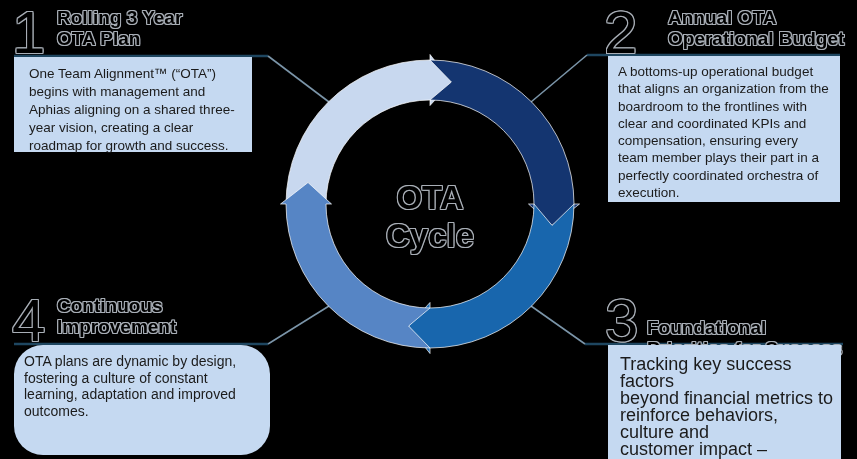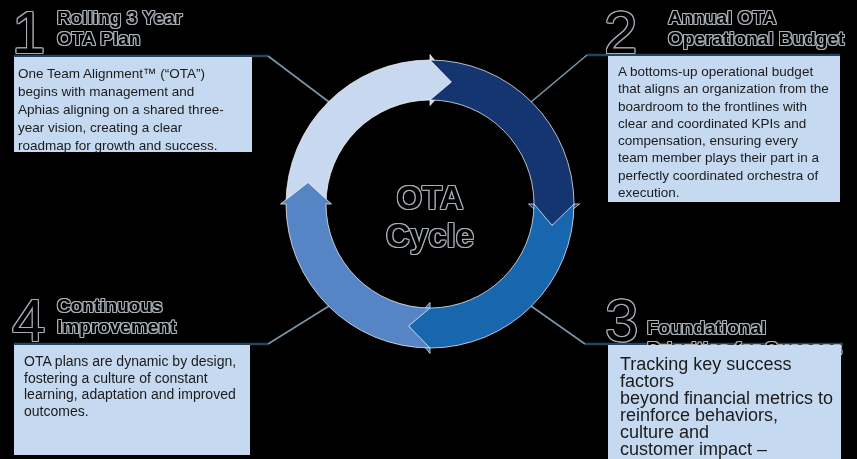--- a/index.html
+++ b/index.html
@@ -29,35 +29,35 @@
 
   .num{position:absolute;font-size:60px;line-height:1;font-weight:400;letter-spacing:0;}
   .title{position:absolute;font-size:19px;line-height:21px;font-weight:600;white-space:pre-line;}
 
   .box{position:absolute;background:var(--box-fill);}
   .body{white-space:pre-line;color:var(--body-text);font-size:13.5px;line-height:18px;}
 
   .num-1{left:12px;top:3px;}
   .title-1{left:57px;top:7px;}
   .box-1{left:14px;top:57px;width:238px;height:95px;}
-  .box-1 .body{padding:8px 6px 0 4px;}
+  .box-1 .body{padding:8px 6px 0 15px;}
 
   .num-2{left:604px;top:3px;}
   .title-2{left:631px;top:7px;margin-left:37px;}
   .box-2{left:608px;top:56px;width:232px;height:146px;}
   .box-2 .body{padding:7px 4px 0 10px;line-height:17.3px;}
 
   .num-3{left:605px;top:291px;}
   .title-3{left:647px;top:295px;margin-top:22px;}
   .box-3{left:608px;top:345px;width:233px;height:114px;}
   .box-3 .body{padding:11px 4px 0 12px;font-size:18px;line-height:17px;}
 
   .num-4{left:12px;top:291px;}
   .title-4{left:57px;top:295px;}
-  .box-4{left:14px;top:345px;width:236px;height:110px;}
+  .box-4{left:14px;top:345px;width:256px;height:110px;border-radius:29px;}
   .box-4 .body{padding:8px 4px 0 10px;font-size:14px;line-height:16.5px;}
 
   .center-label{
     position:absolute;left:330px;top:172px;width:200px;height:90px;
     display:flex;flex-direction:column;align-items:center;justify-content:center;
     font-size:33px;line-height:38px;font-weight:700;text-align:left;
   }
 
   .border-line{stroke:var(--box-border);stroke-width:2.5;}
   .conn-line{stroke:var(--connector);stroke-width:1.6;}

